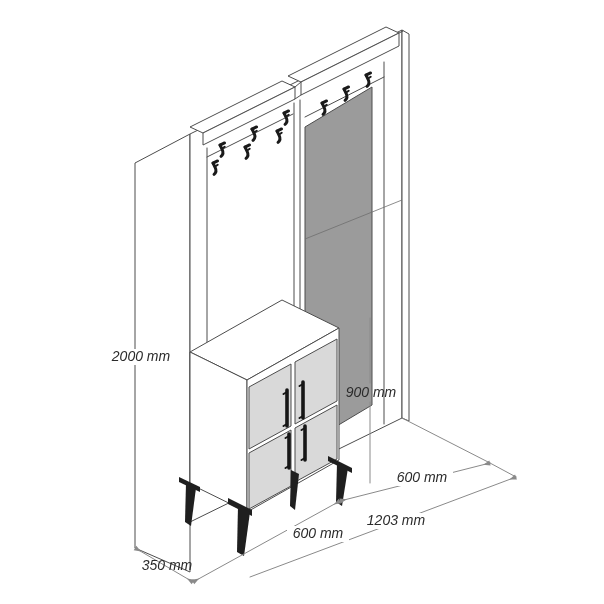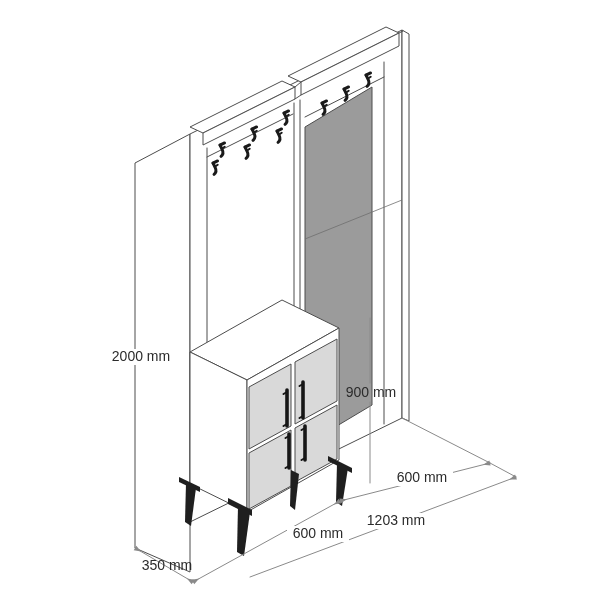--- a/index.html
+++ b/index.html
@@ -1,16 +1,16 @@
 <!DOCTYPE html>
 <html><head>
 <meta charset="utf-8">
 <style>
   html,body{margin:0;padding:0;background:#ffffff;}
-  .stage{width:604px;height:604px;background:#ffffff;position:relative;overflow:hidden;}
+  .stage{width:604px;height:604px;background:#ffffff;position:relative;overflow:hidden;font-style:italic;}
   svg{display:block;}
   .face{fill:#ffffff;stroke:#4d4d4d;stroke-width:1;stroke-linejoin:round;}
   .ln{fill:none;stroke:#4d4d4d;stroke-width:1;stroke-linejoin:round;stroke-linecap:round;}
   .thin{fill:none;stroke:#6f6f6f;stroke-width:0.8;}
   .door{stroke:#4d4d4d;stroke-width:1;stroke-linejoin:round;}
   .hookp{fill:none;stroke:#1a1a1a;stroke-width:3;stroke-linecap:round;}
   .hookp2{fill:none;stroke:#1a1a1a;stroke-width:2;stroke-linecap:round;}
   .hw{fill:#1f1f1f;stroke:none;}
   .handle{fill:none;stroke:#161616;stroke-width:3.6;stroke-linecap:round;}
   .hstub{fill:none;stroke:#161616;stroke-width:2;stroke-linecap:round;}

